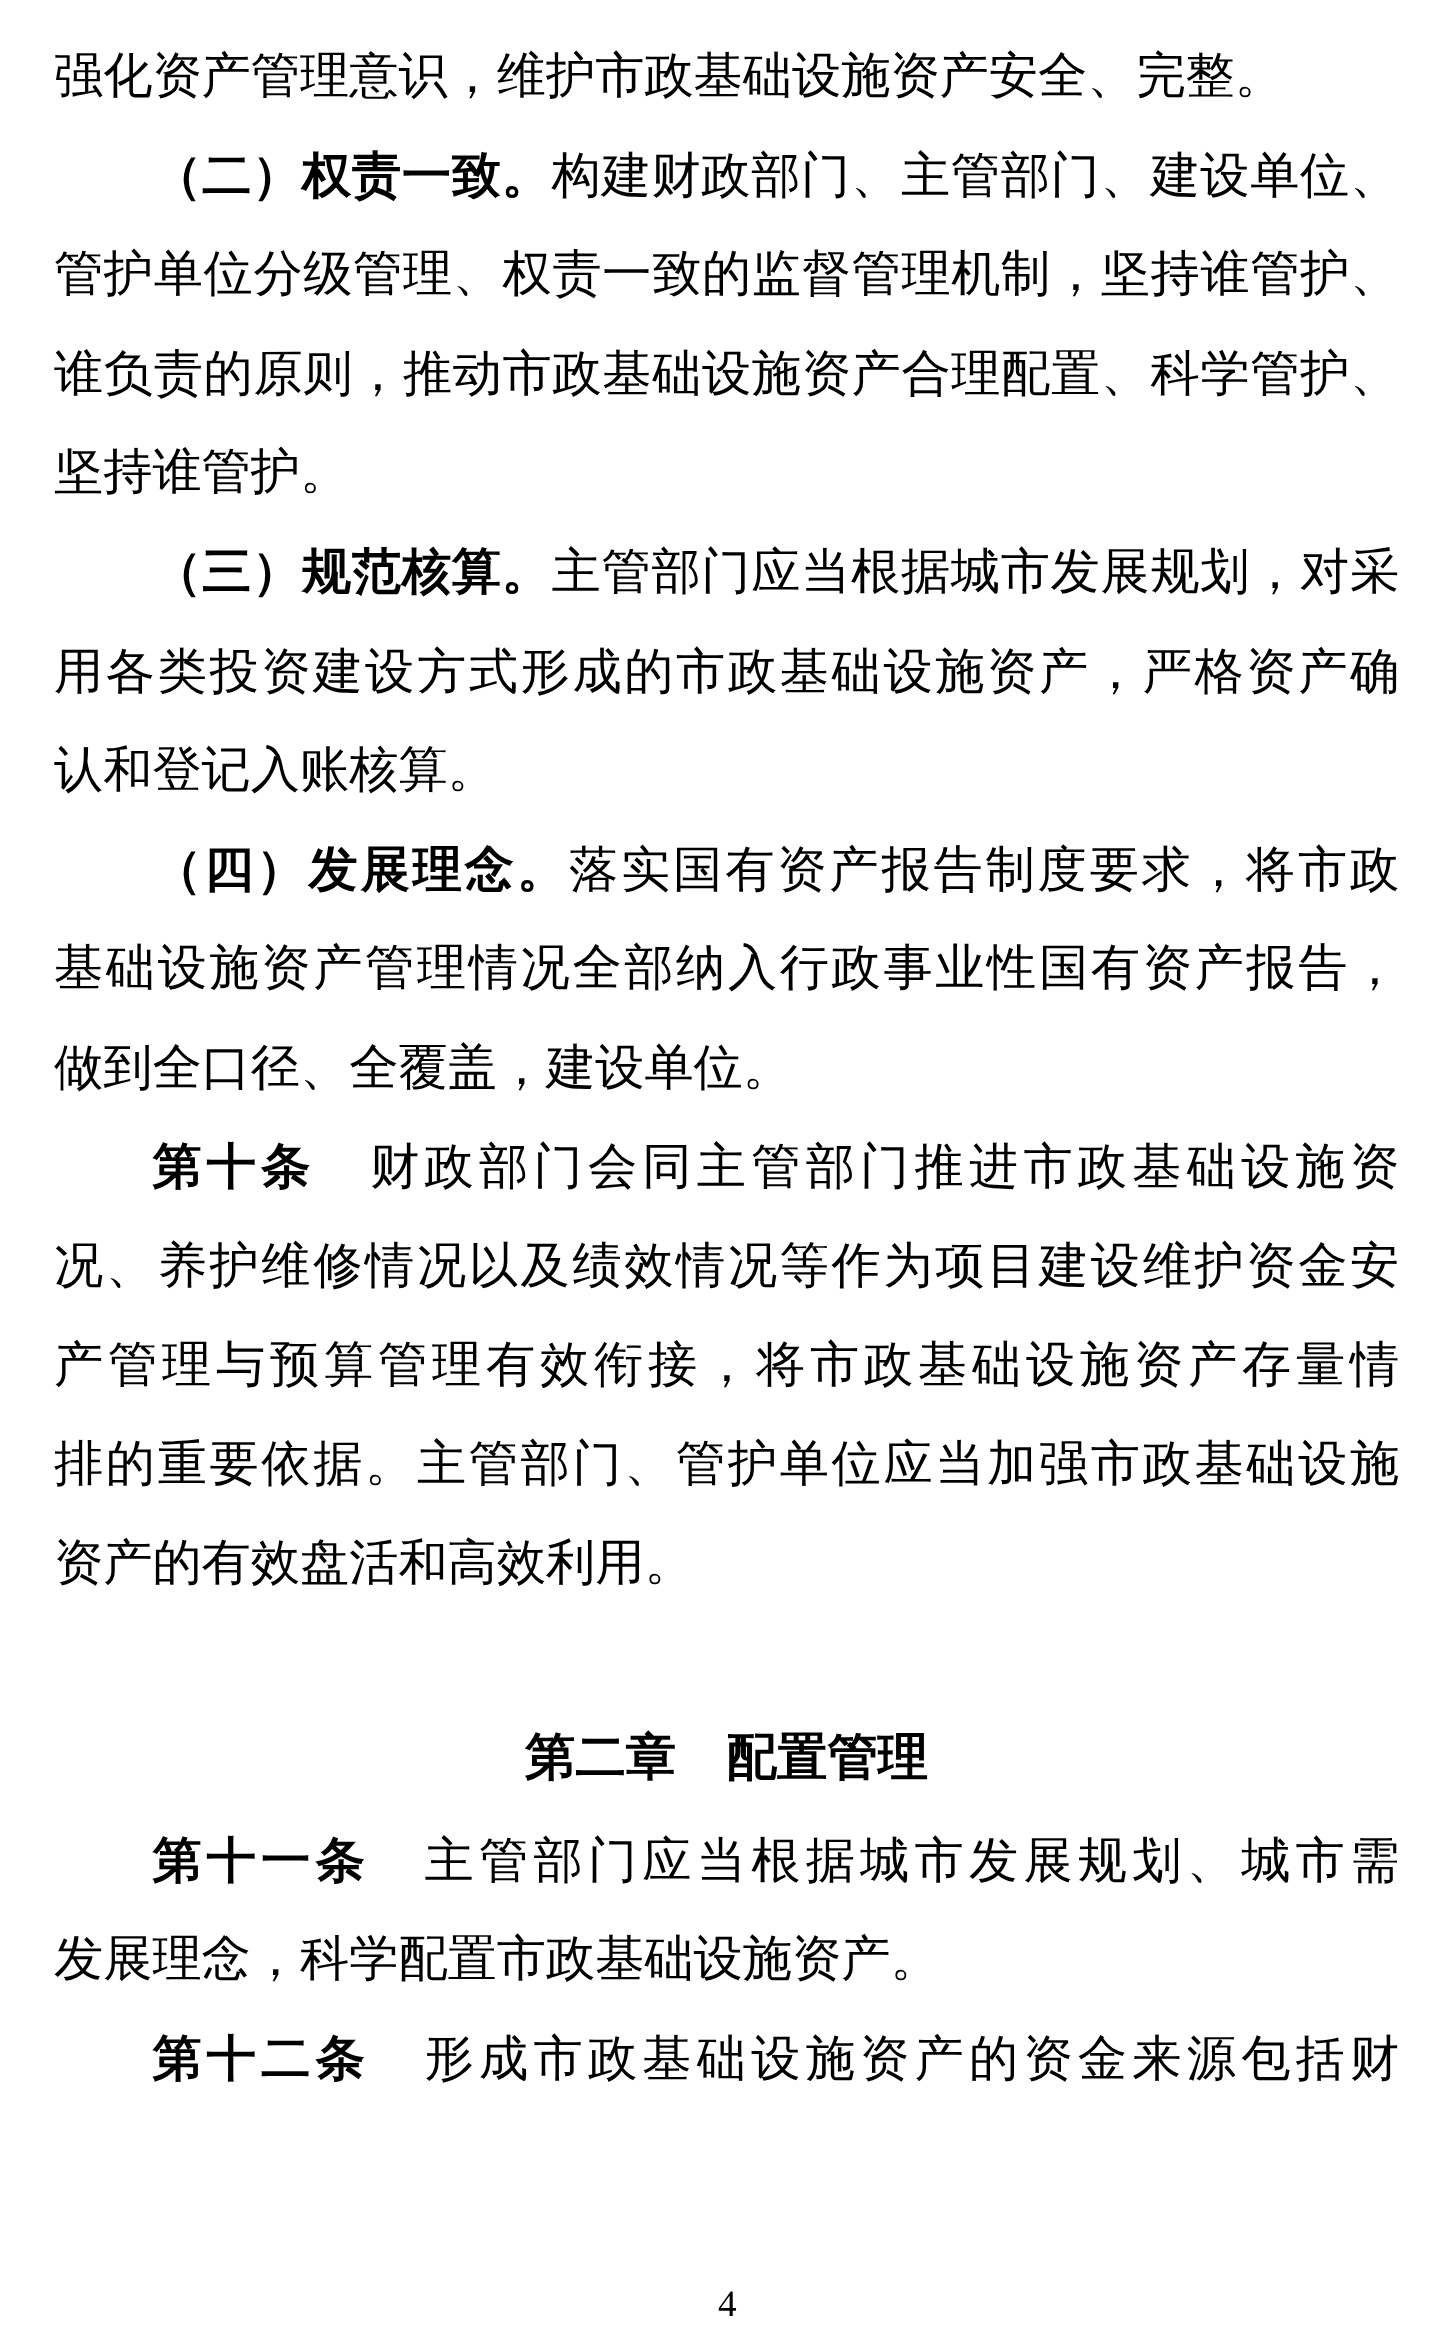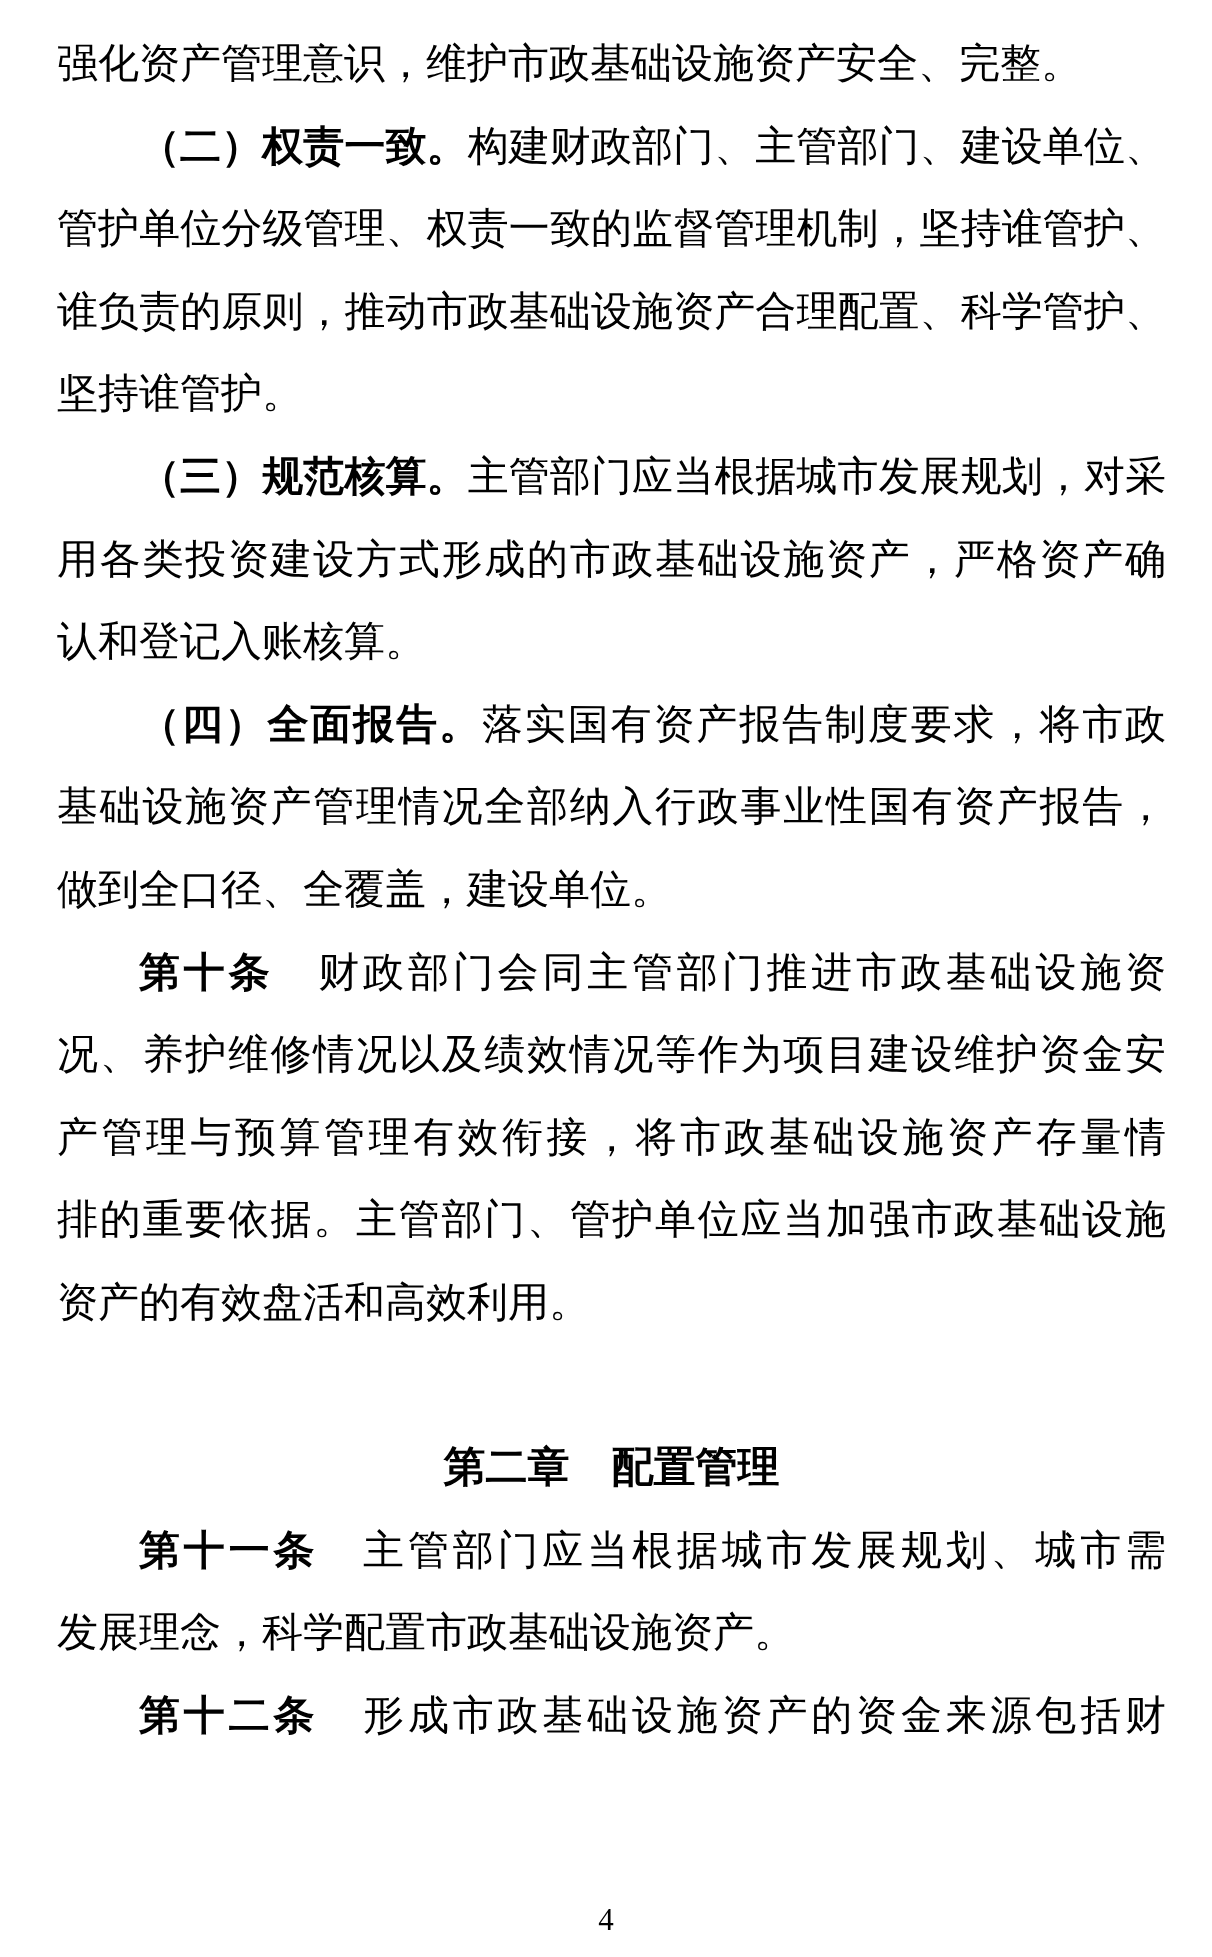--- a/index.html
+++ b/index.html
@@ -15,35 +15,34 @@
   .textblock{
     position:absolute;
     left:45px;top:22px;
     width:1121px;
   }
   .line{
     height:82.6px;
     line-height:82.6px;
     font-size:41px;
     letter-spacing:0;
-    margin-left:12px;
   }
   
   .j{
     text-align:justify;
     text-align-last:justify;
     text-justify:inter-ideograph;
   }
   .indent{ text-indent:82px; }
   .blank{ }
   .b{ font-weight:bold; }
   .heading{
     text-align:center;
     font-weight:bold;
-    font-family:Liberation Sans, sans-serif;
+    font-family:Liberation Mono, monospace;
     font-size:42px;
   }
   .footer{
     position:absolute;
     left:0;right:0;
     top:1898px;
     height:44px;
     line-height:44px;
     text-align:center;
     font-size:31px;
@@ -57,21 +56,21 @@
   <div class="textblock">
 
     <div class="line"><span>强化资产管理意识，维护市政基础设施资产安全、完整。</span></div>
     <div class="line indent j"><span class="b">（二）权责一致。</span><span>构建财政部门、主管部门、建设单位、</span></div>
     <div class="line j"><span>管护单位分级管理、权责一致的监督管理机制，坚持谁管护、</span></div>
     <div class="line j"><span>谁负责的原则，推动市政基础设施资产合理配置、科学管护、</span></div>
     <div class="line"><span>坚持谁管护。</span></div>
     <div class="line indent j"><span class="b">（三）规范核算。</span><span>主管部门应当根据城市发展规划，对采</span></div>
     <div class="line j"><span>用各类投资建设方式形成的市政基础设施资产，严格资产确</span></div>
     <div class="line"><span>认和登记入账核算。</span></div>
-    <div class="line indent j"><span class="b">（四）全面报告。</span><span>落实国有资产报告制度要求，将市政</span></div>
+    <div class="line indent j"><span class="b">（四）发展理念。</span><span>落实国有资产报告制度要求，将市政</span></div>
     <div class="line j"><span>基础设施资产管理情况全部纳入行政事业性国有资产报告，</span></div>
     <div class="line"><span>做到全口径、全覆盖，建设单位。</span></div>
     <div class="line indent j"><span class="b">第十条</span><span>　财政部门会同主管部门推进市政基础设施资</span></div>
     <div class="line j"><span>况、养护维修情况以及绩效情况等作为项目建设维护资金安</span></div>
     <div class="line j"><span>产管理与预算管理有效衔接，将市政基础设施资产存量情</span></div>
     <div class="line j"><span>排的重要依据。主管部门、管护单位应当加强市政基础设施</span></div>
     <div class="line"><span>资产的有效盘活和高效利用。</span></div>
     <div class="line blank"></div>
     <div class="line heading"><span>第二章　配置管理</span></div>
     <div class="line indent j"><span class="b">第十一条</span><span>　主管部门应当根据城市发展规划、城市需</span></div>

